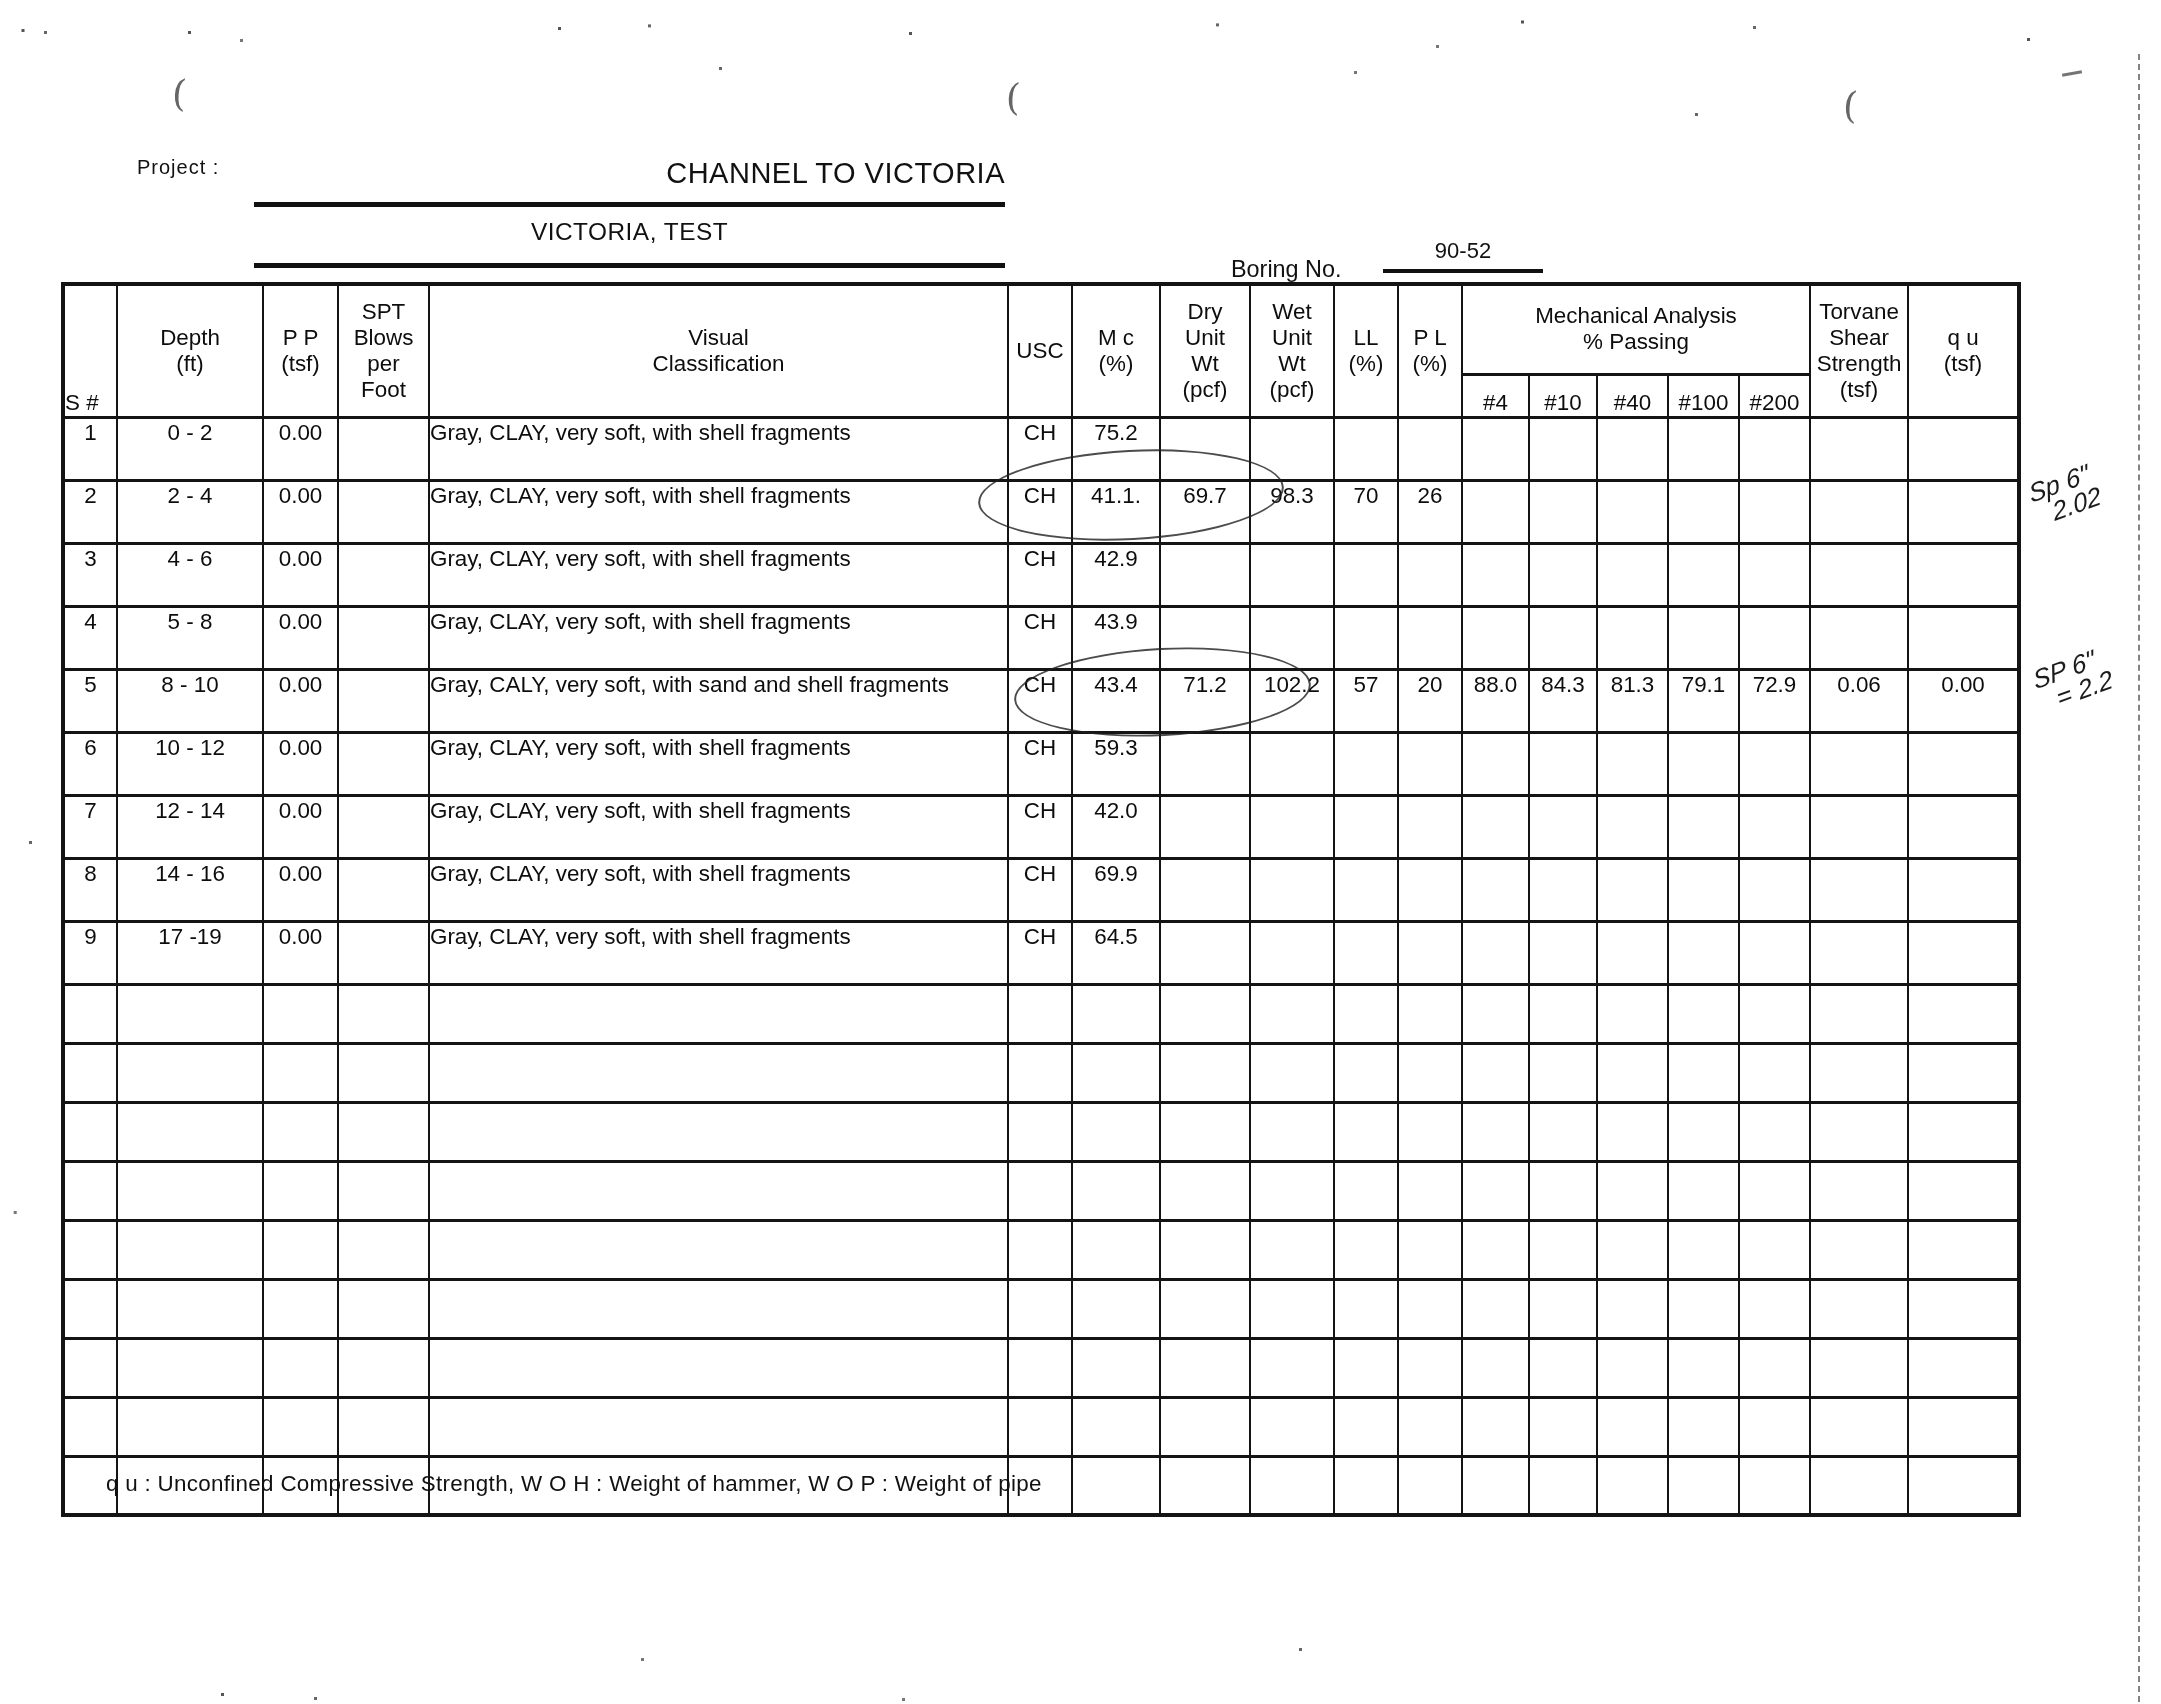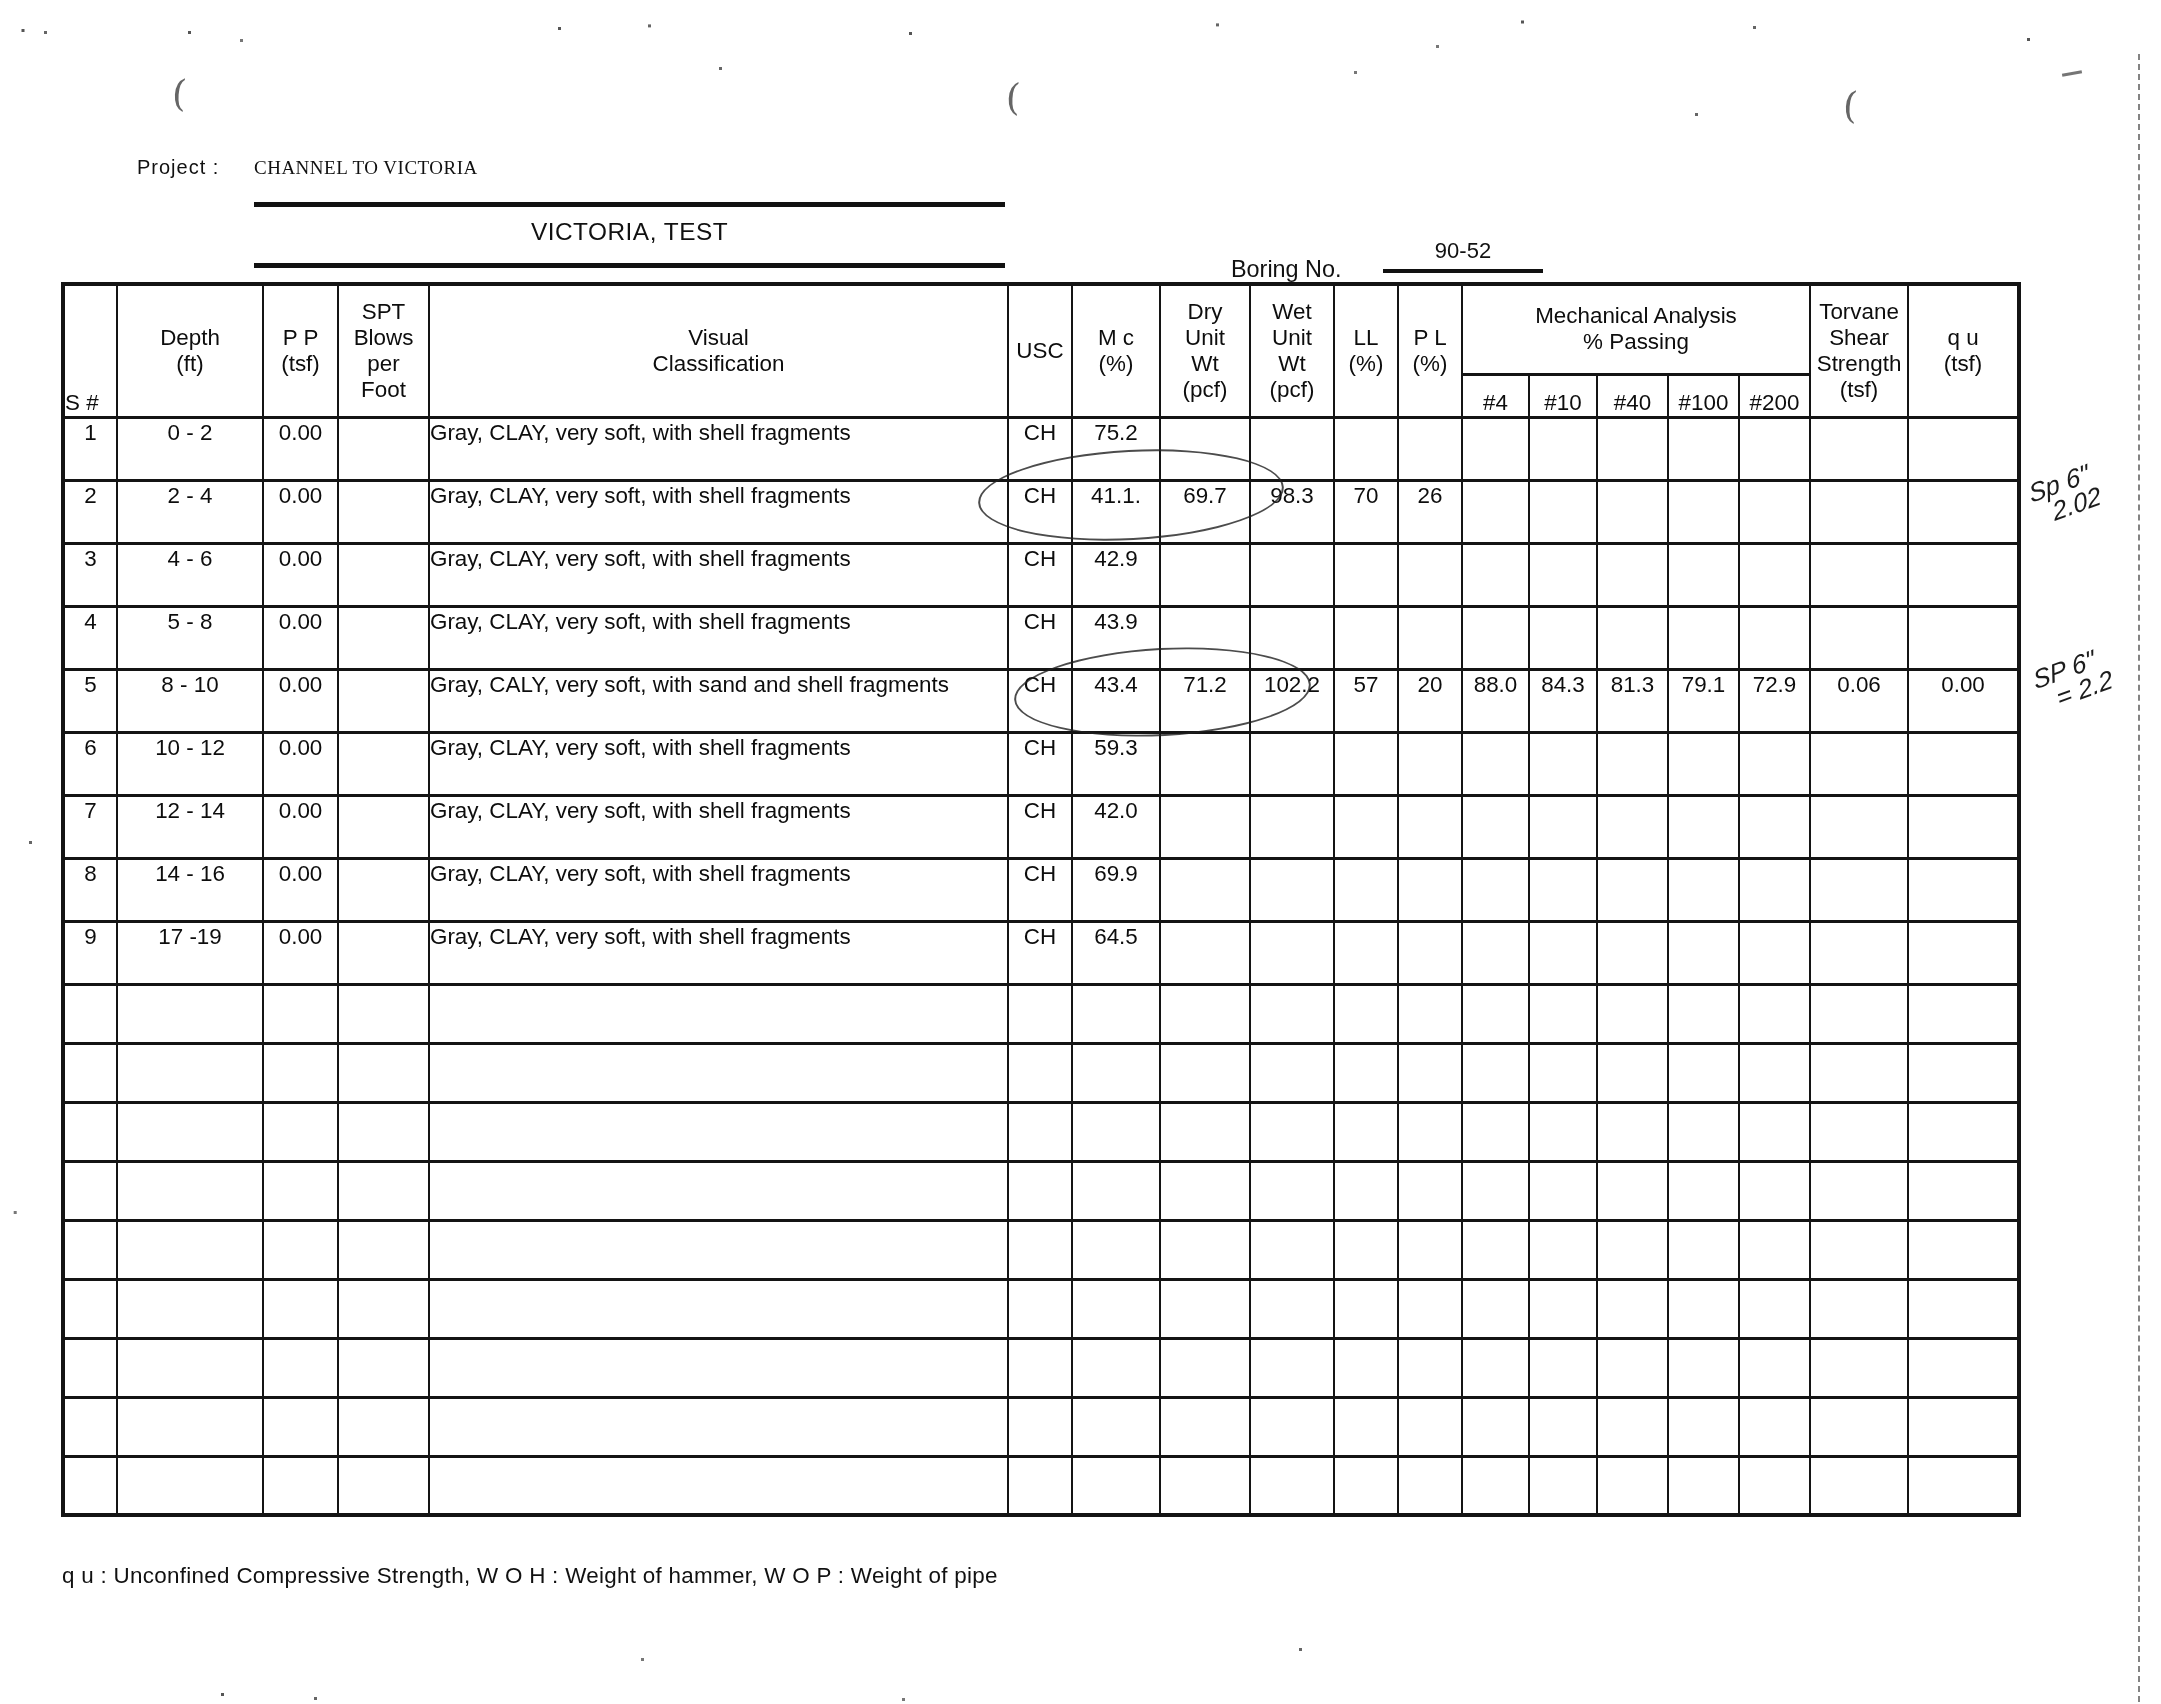--- a/index.html
+++ b/index.html
@@ -7,21 +7,21 @@
     position:relative;
     width:2161px;height:1705px;
     background:#ffffff;
     font-family:"Liberation Sans", sans-serif;
     color:#111;
     overflow:hidden;
   }
   
   .abs{position:absolute;}
   #project-label{left:137px;top:144px;font-size:20px;letter-spacing:1px;margin-top:12px;}
-  #project-name{left:254px;top:157px;width:751px;text-align:left;font-size:19px;letter-spacing:0.5px;font-family:Liberation Serif, serif;}
+  #project-name{left:254px;top:157px;width:751px;text-align:right;font-size:29px;letter-spacing:0.5px;}
   #project-underline-1{left:254px;top:202px;width:751px;height:4.9px;background:#111;}
   #project-location{left:254px;top:218px;width:751px;text-align:center;font-size:24.4px;letter-spacing:0.5px;}
   #project-underline-2{left:254px;top:263px;width:751px;height:4.9px;background:#111;}
   #doc-title{left:1071px;top:152px;font-size:24.4px;font-weight:bold;letter-spacing:0.5px;word-spacing:7.8px;}
   #boring-label{left:1231px;top:256px;font-size:23.4px;}
   #boring-value{left:1385px;top:238px;width:156px;text-align:center;font-size:22px;}
   #boring-underline{left:1383px;top:269px;width:160px;height:3.9px;background:#111;}
 
   
   #results-table{
@@ -65,21 +65,21 @@
   .hw-l2{margin-left:19.5px;}
   .pen-paren{position:absolute;font-size:37px;color:#333;opacity:.75;font-family:"DejaVu Serif",serif;}
   #paren-1{left:172px;top:72px;transform:rotate(4deg);}
   #paren-2{left:1006px;top:76px;transform:rotate(3deg);}
   #paren-3{left:1843px;top:84px;transform:rotate(4deg);}
   #dash-mark{left:2062px;top:72px;width:19.5px;height:2.9px;background:#3a3a3a;opacity:.7;transform:rotate(-10deg);}
 
   
   .footnote{position:absolute;left:62px;font-size:22.4px;letter-spacing:0.3px;}
   #footnote-1{top:1523px;}
-  #footnote-2{top:1563px;}
+  #footnote-2{top:1471px;margin-left:44px;}
 
   
   #scan-edge-line{
     position:absolute;left:2138px;top:54px;height:1648px;width:0;
     border-left:2px dashed #5a5a5a;opacity:.75;
   }
   #noise{
     position:absolute;left:0;top:0;width:2.9px;height:2.9px;background:transparent;
     box-shadow:
       21.5px 29px #555, 44px 31px #666, 188px 31px #555, 240px 39px #777,

